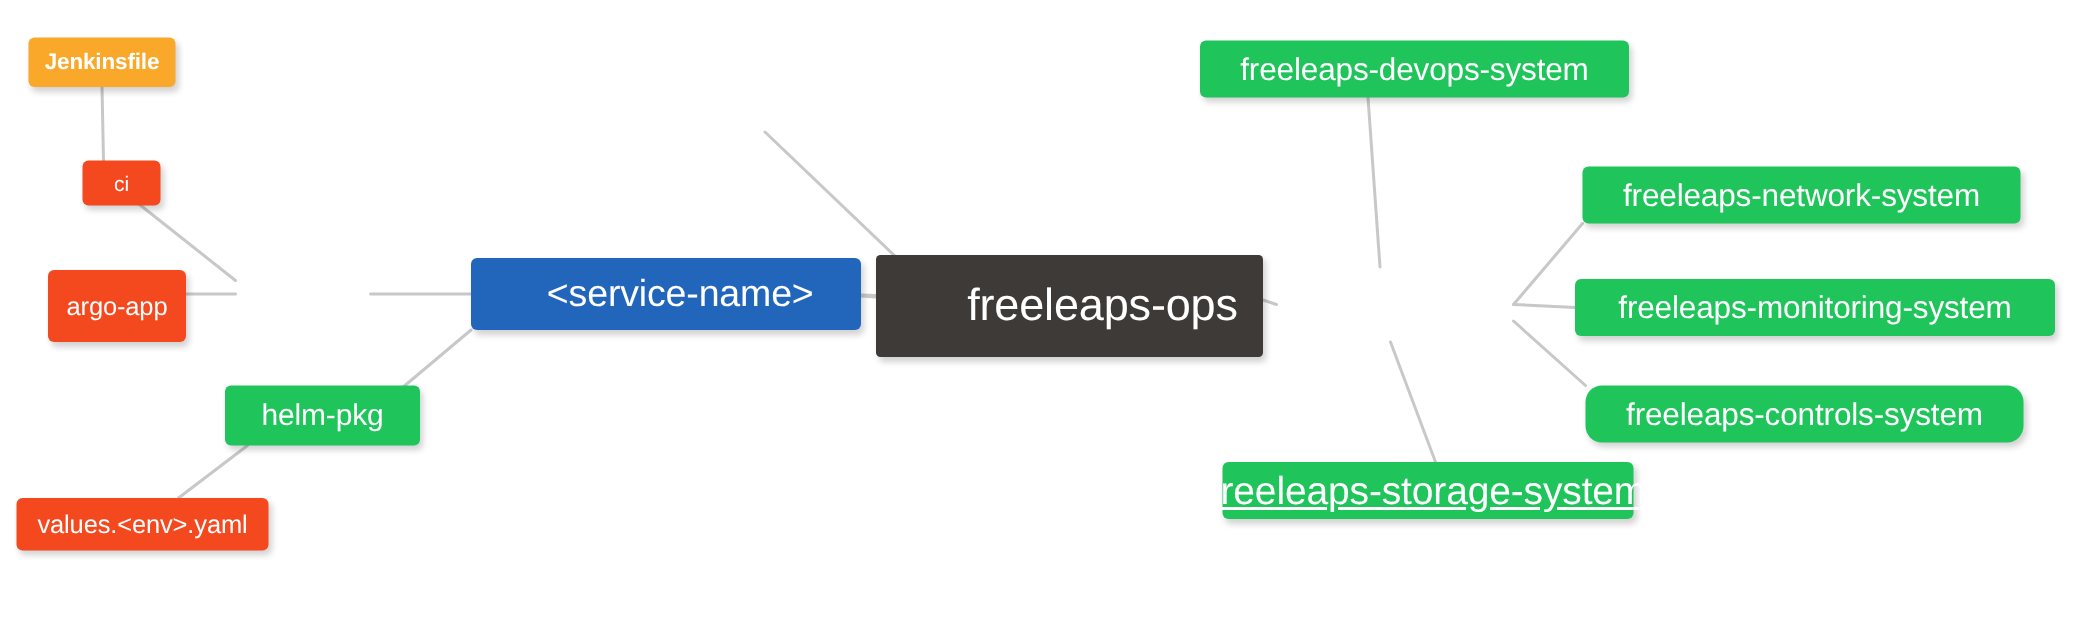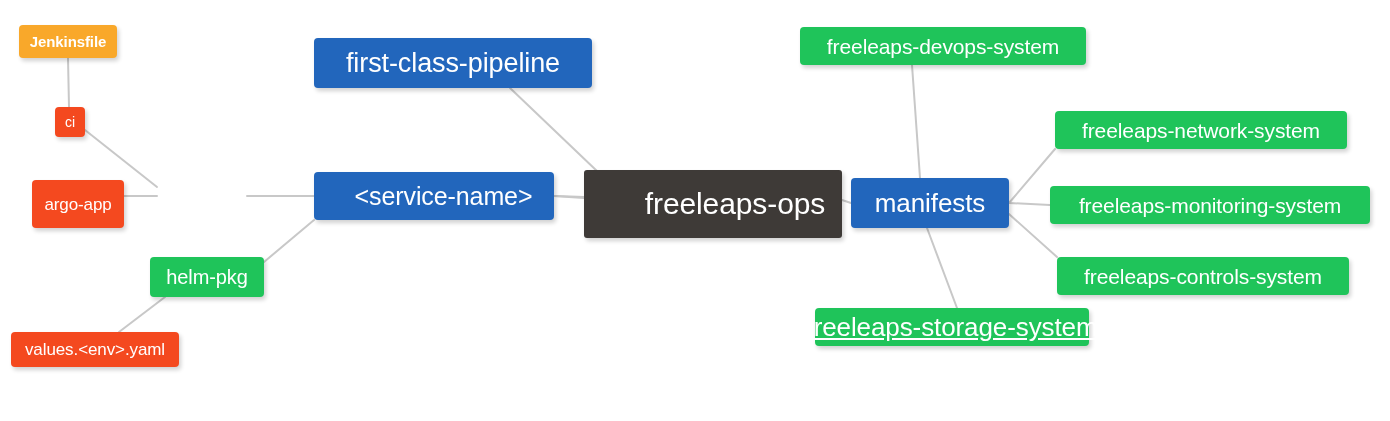--- a/index.html
+++ b/index.html
@@ -63,26 +63,24 @@
       <path d="M 157 196 L 124 196" stroke="#c8c8c8" stroke-width="2" fill="none" stroke-linecap="round"></path>
       <path d="M 69 107 L 68 58" stroke="#c8c8c8" stroke-width="2" fill="none" stroke-linecap="round"></path>
       <path d="M 165 297 L 119 332" stroke="#c8c8c8" stroke-width="2" fill="none" stroke-linecap="round"></path>
       <path d="M 920 178 L 912 65" stroke="#c8c8c8" stroke-width="2" fill="none" stroke-linecap="round"></path>
       <path d="M 1009 203 L 1055 149" stroke="#c8c8c8" stroke-width="2" fill="none" stroke-linecap="round"></path>
       <path d="M 1009 203 L 1050 205" stroke="#c8c8c8" stroke-width="2" fill="none" stroke-linecap="round"></path>
       <path d="M 1009 214 L 1057 257" stroke="#c8c8c8" stroke-width="2" fill="none" stroke-linecap="round"></path>
       <path d="M 927 228 L 957 308" stroke="#c8c8c8" stroke-width="2" fill="none" stroke-linecap="round"></path>
     </svg>
 <div class="node node-root" style="left: 584px; top: 170px; width: 258px; height: 68px; font-size: 30px; padding-left: 44px;">freeleaps-ops</div>
-    <div class="node node-blue" style="left: 314px; top: 38px; width: 278px; height: 50px; font-size: 27px;">first-class-pipeline</div>
-    <div class="node node-blue" style="left: 314px; top: 172px; width: 240px; height: 48px; font-size: 25px; padding-left: 19px;">&lt;service-name&gt;</div>
-    <div class="node node-blue" style="left: 851px; top: 178px; width: 158px; height: 50px; font-size: 26px;">manifests</div>
-    <div class="node node-green" style="left: 150px; top: 257px; width: 114px; height: 40px; font-size: 20px;">helm-pkg</div>
-    <div class="node node-red" style="left: 55px; top: 107px; width: 30px; height: 30px; font-size: 14px;">ci</div>
+    <div class="node node-blue" style="left: 314px; top: 172px; width: 260px; height: 48px; font-size: 25px; padding-left: 19px;">&lt;service-name&gt;</div>
+    <div class="node node-green" style="left: 150px; top: 257px; width: 130px; height: 40px; font-size: 20px;">helm-pkg</div>
+    <div class="node node-red" style="left: 55px; top: 107px; width: 52px; height: 30px; font-size: 14px;">ci</div>
     <div class="node node-red" style="left: 32px; top: 180px; width: 92px; height: 48px; font-size: 17px;">argo-app</div>
     <div class="node node-orange" style="left: 19px; top: 25px; width: 98px; height: 33px; font-size: 15px;">Jenkinsfile</div>
     <div class="node node-red" style="left: 11px; top: 332px; width: 168px; height: 35px; font-size: 17px;">values.&lt;env&gt;.yaml</div>
     <div class="node node-green" style="left: 800px; top: 27px; width: 286px; height: 38px; font-size: 21px;">freeleaps-devops-system</div>
     <div class="node node-green" style="left: 1055px; top: 111px; width: 292px; height: 38px; font-size: 21px;">freeleaps-network-system</div>
     <div class="node node-green" style="left: 1050px; top: 186px; width: 320px; height: 38px; font-size: 21px;">freeleaps-monitoring-system</div>
-    <div class="node node-green" style="left: 1057px; top: 257px; width: 292px; height: 38px; font-size: 21px;">freeleaps-controls-system</div>
+    <div class="node node-green" style="left: 1057px; top: 257px; width: 292px; height: 38px; font-size: 21px; border-radius: 11px;">freeleaps-controls-system</div>
     <div class="node node-green" style="left: 815px; top: 308px; width: 274px; height: 38px; font-size: 26px; text-decoration: underline;">freeleaps-storage-system</div>
   </div>
 
 </body></html>

